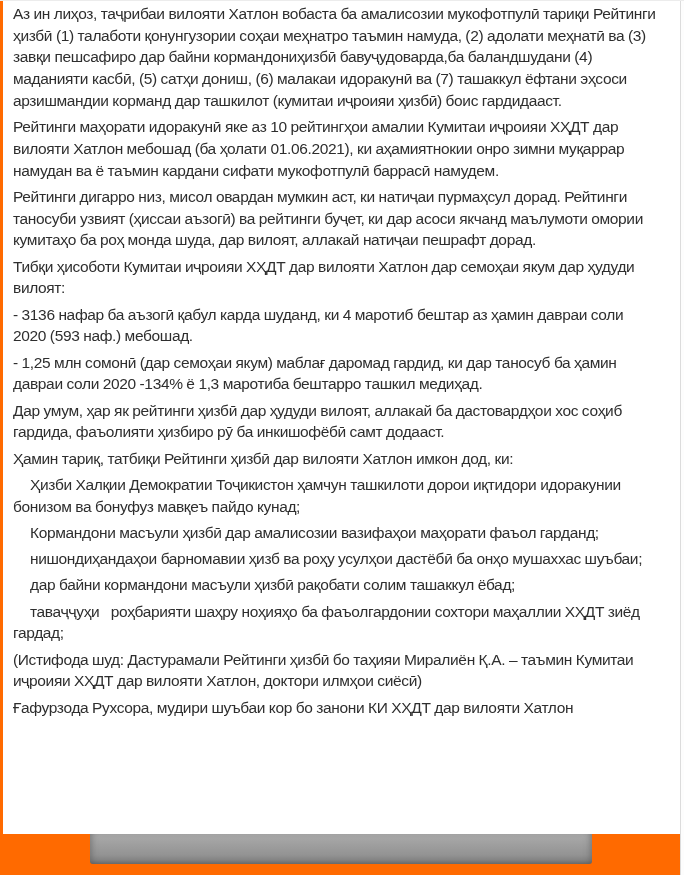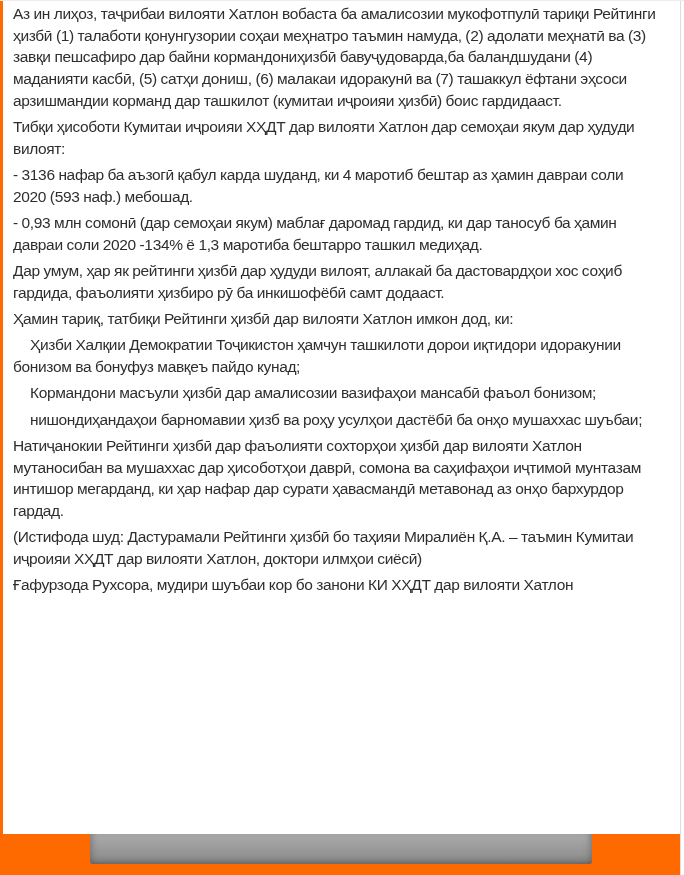--- a/index.html
+++ b/index.html
@@ -69,29 +69,32 @@
     box-shadow: inset 6px 0 6px -4px rgba(90,90,90,0.55),
                 inset -6px 0 6px -4px rgba(90,90,90,0.55);
   }
 </style>
 </head>
 <body>
 
 <div class="page">
   <div class="content">
       <p class="para">Аз ин лиҳоз, таҷрибаи вилояти Хатлон вобаста ба амалисозии мукофотпулӣ тариқи Рейтинги ҳизбӣ (1) талаботи қонунгузории соҳаи меҳнатро таъмин намуда, (2) адолати меҳнатӣ ва (3) завқи пешсафиро дар байни кормандониҳизбӣ бавуҷудоварда,ба баландшудани (4) маданияти касбӣ, (5) сатҳи дониш, (6) малакаи идоракунӣ ва (7) ташаккул ёфтани эҳсоси арзишмандии корманд дар ташкилот (кумитаи иҷроияи ҳизбӣ) боис гардидааст.</p>
+      <p class="para">Рейтинги маҳорати идоракунӣ яке аз 10 рейтингҳои амалии Кумитаи иҷроияи ХҲДТ дар вилояти Хатлон мебошад (ба ҳолати 01.06.2021), ки аҳамиятнокии онро зимни муқаррар намудан ва ё таъмин кардани сифати мукофотпулӣ баррасӣ намудем.</p>
+      <p class="para">Рейтинги дигарро низ, мисол овардан мумкин аст, ки натиҷаи пурмаҳсул дорад. Рейтинги таносуби узвият (ҳиссаи аъзогӣ) ва рейтинги буҷет, ки дар асоси якчанд маълумоти омории кумитаҳо ба роҳ монда шуда, дар вилоят, аллакай натиҷаи пешрафт дорад.</p>
       <p class="para">Тибқи ҳисоботи Кумитаи иҷроияи ХҲДТ дар вилояти Хатлон дар семоҳаи якум дар ҳудуди вилоят:</p>
       <p class="para">- 3136 нафар ба аъзогӣ қабул карда шуданд, ки 4 маротиб бештар аз ҳамин давраи соли 2020 (593 наф.) мебошад.</p>
-      <p class="para">- 0,93 млн сомонӣ (дар семоҳаи якум) маблағ даромад гардид, ки дар таносуб ба ҳамин давраи соли 2020 -134% ё 1,3 маротиба бештарро ташкил медиҳад.</p>
+      <p class="para">- 1,25 млн сомонӣ (дар семоҳаи якум) маблағ даромад гардид, ки дар таносуб ба ҳамин давраи соли 2020 -134% ё 1,3 маротиба бештарро ташкил медиҳад.</p>
       <p class="para">Дар умум, ҳар як рейтинги ҳизбӣ дар ҳудуди вилоят, аллакай ба дастовардҳои хос соҳиб гардида, фаъолияти ҳизбиро рӯ ба инкишофёбӣ самт додааст.</p>
       <p class="para">Ҳамин тариқ, татбиқи Рейтинги ҳизбӣ дар вилояти Хатлон имкон дод, ки:</p>
       <p class="para indent">Ҳизби Халқии Демократии Тоҷикистон ҳамчун ташкилоти дорои иқтидори идоракунии бонизом ва бонуфуз мавқеъ пайдо кунад;</p>
-      <p class="para indent">Кормандони масъули ҳизбӣ дар амалисозии вазифаҳои мансабӣ фаъол бонизом;</p>
+      <p class="para indent">Кормандони масъули ҳизбӣ дар амалисозии вазифаҳои маҳорати фаъол гарданд;</p>
       <p class="para indent">нишондиҳандаҳои барномавии ҳизб ва роҳу усулҳои дастёбӣ ба онҳо мушаххас шуъбаи;</p>
-      <p class="para">Натиҷанокии Рейтинги ҳизбӣ дар фаъолияти сохторҳои ҳизбӣ дар вилояти Хатлон мутаносибан ва мушаххас дар ҳисоботҳои даврӣ, сомона ва саҳифаҳои иҷтимоӣ мунтазам интишор мегарданд, ки ҳар нафар дар сурати ҳавасмандӣ метавонад аз онҳо бархурдор гардад.</p>
+      <p class="para indent">дар байни кормандони масъули ҳизбӣ рақобати солим ташаккул ёбад;</p>
+      <p class="para indent">таваҷҷуҳи   роҳбарияти шаҳру ноҳияҳо ба фаъолгардонии сохтори маҳаллии ХҲДТ зиёд гардад;</p>
       <p class="para">(Истифода шуд: Дастурамали Рейтинги ҳизбӣ бо таҳияи Миралиён Қ.А. – таъмин Кумитаи иҷроияи ХҲДТ дар вилояти Хатлон, доктори илмҳои сиёсӣ)</p>
       <p class="para">Ғафурзода Рухсора, мудири шуъбаи кор бо занони КИ ХҲДТ дар вилояти Хатлон</p>
     </div>
   <div class="left-accent"></div>
   <div class="footer-bar">
     <div class="scroll-thumb"></div>
   </div>
   <div class="right-edge"></div>
 </div>
 

